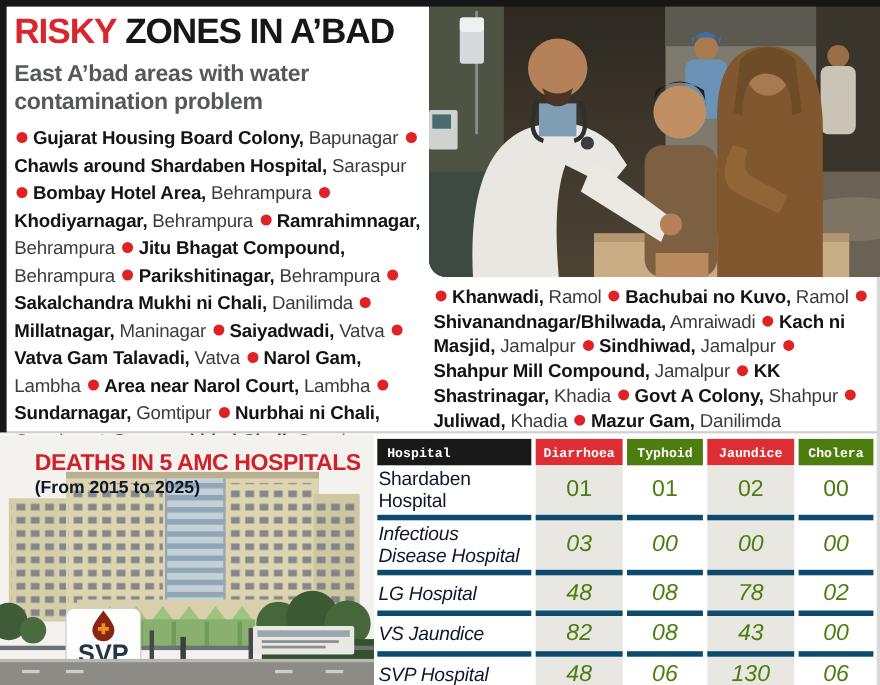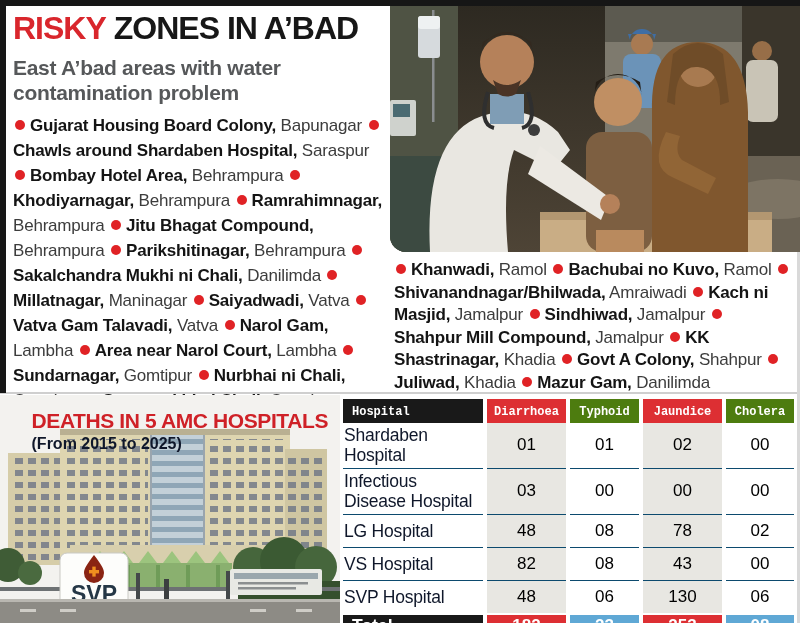--- a/index.html
+++ b/index.html
@@ -39,23 +39,23 @@
 
   
   .table{position:absolute;left:343px;top:399px;width:452px;display:grid;
          grid-template-columns:140px 79px 69px 79px 68px;column-gap:4px;z-index:4;}
   .th{height:24px;line-height:27px;font-weight:bold;font-size:12px;color:#ffffff;font-family:Liberation Mono, monospace;}
   .th-black{background:#191919;padding-left:9px;text-align:left;}
   .th-red{background:#dd2f33;text-align:center;}
   .th-blue{background:#4d7c0f;text-align:center;}
   .td-name{font-size:17.5px;color:#0f172a;line-height:1.17;min-height:28px;
            display:flex;align-items:center;padding:2px 4px 2px 1px;letter-spacing:-0.2px;}
-  .td-val{font-size:17px;color:#000000;display:flex;align-items:center;justify-content:center;min-height:28px;}
+  .td-val{font-size:21px;color:#4d7c0f;display:flex;align-items:center;justify-content:center;min-height:28px;}
   .shaded{background:#e8e7e2;}
-  .rsep{border-top:1px solid #0c4a6e;}
+  .rsep{border-top:5px solid #0c4a6e;font-style:italic;}
   .tt{height:22px;line-height:22px;font-weight:bold;color:#ffffff;border-top:2px solid #ffffff;}
   .tt-label{background:#191919;font-size:17.5px;padding-left:9px;}
   .tt-val{font-size:17px;text-align:center;}
   .tt-red{background:#dd2f33;}
   .tt-blue{background:#5fa8d5;}
 </style>
 </head>
 <body>
 
 <div class="stage">
@@ -237,21 +237,21 @@
       <div class="td-name rsep">Infectious Disease Hospital</div>
       <div class="td-val shaded rsep">03</div>
       <div class="td-val rsep">00</div>
       <div class="td-val shaded rsep">00</div>
       <div class="td-val rsep">00</div>
       <div class="td-name rsep">LG Hospital</div>
       <div class="td-val shaded rsep">48</div>
       <div class="td-val rsep">08</div>
       <div class="td-val shaded rsep">78</div>
       <div class="td-val rsep">02</div>
-      <div class="td-name rsep">VS Hospital</div>
+      <div class="td-name rsep">VS Jaundice</div>
       <div class="td-val shaded rsep">82</div>
       <div class="td-val rsep">08</div>
       <div class="td-val shaded rsep">43</div>
       <div class="td-val rsep">00</div>
       <div class="td-name rsep">SVP Hospital</div>
       <div class="td-val shaded rsep">48</div>
       <div class="td-val rsep">06</div>
       <div class="td-val shaded rsep">130</div>
       <div class="td-val rsep">06</div>
       <div class="tt tt-label">Total</div>

